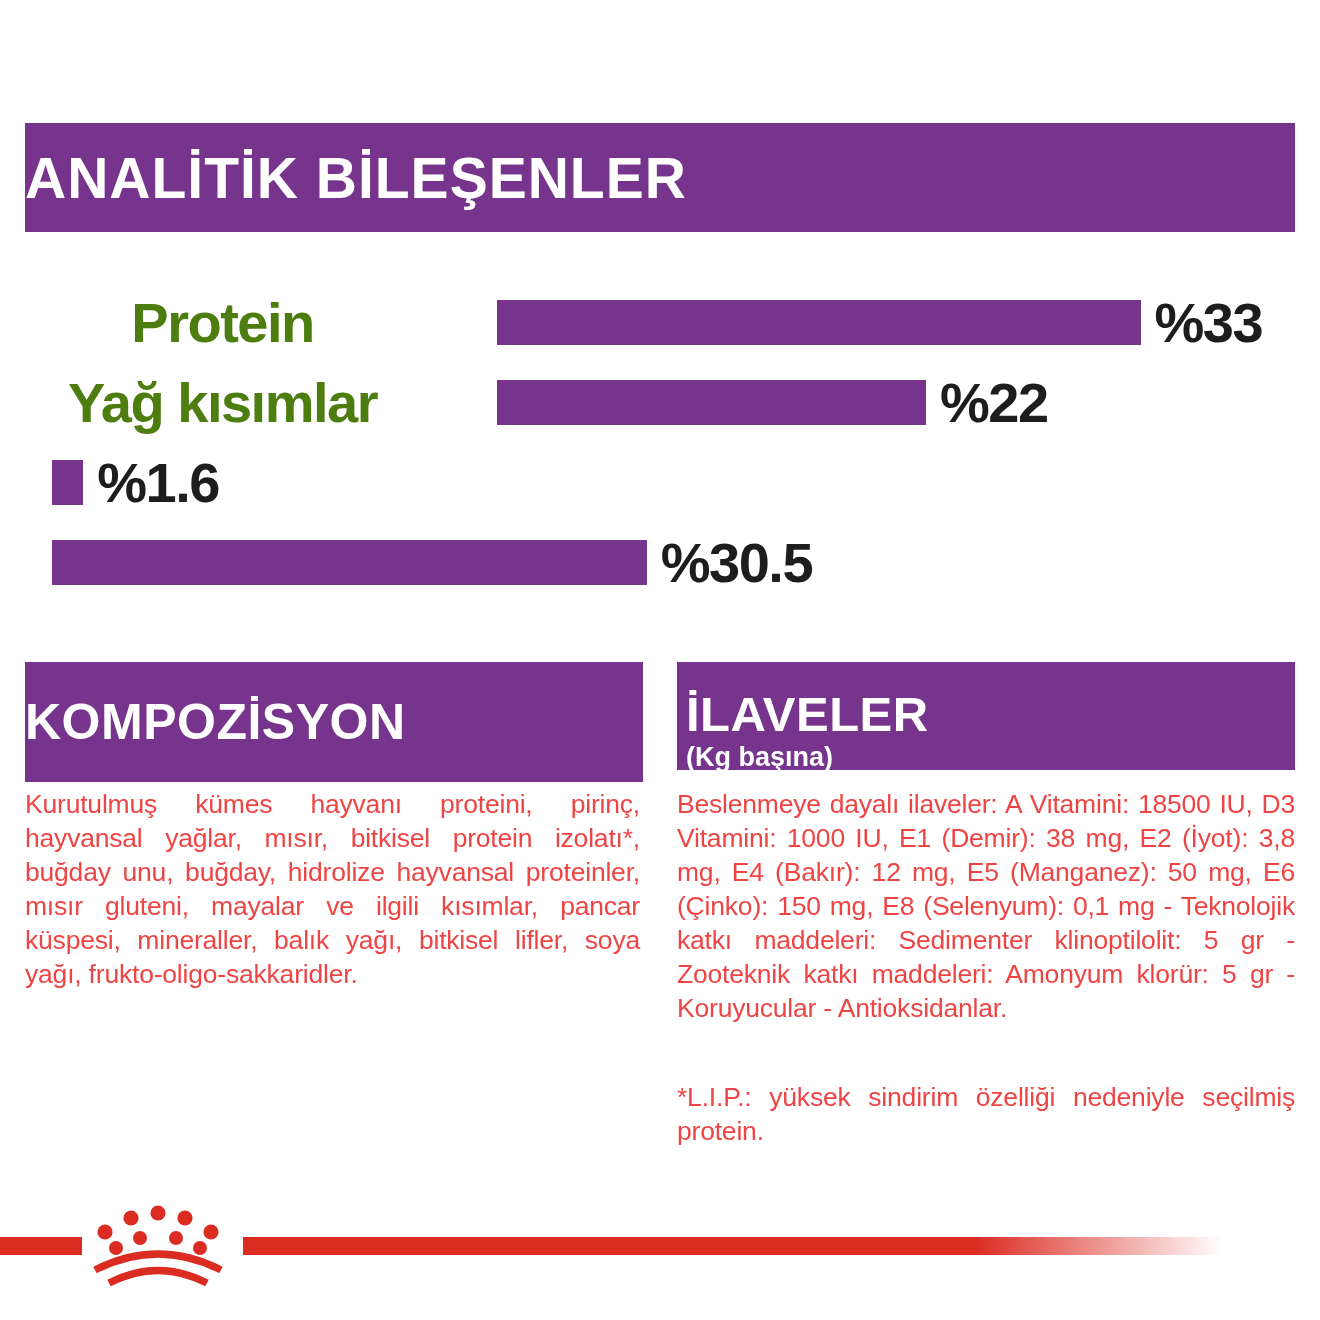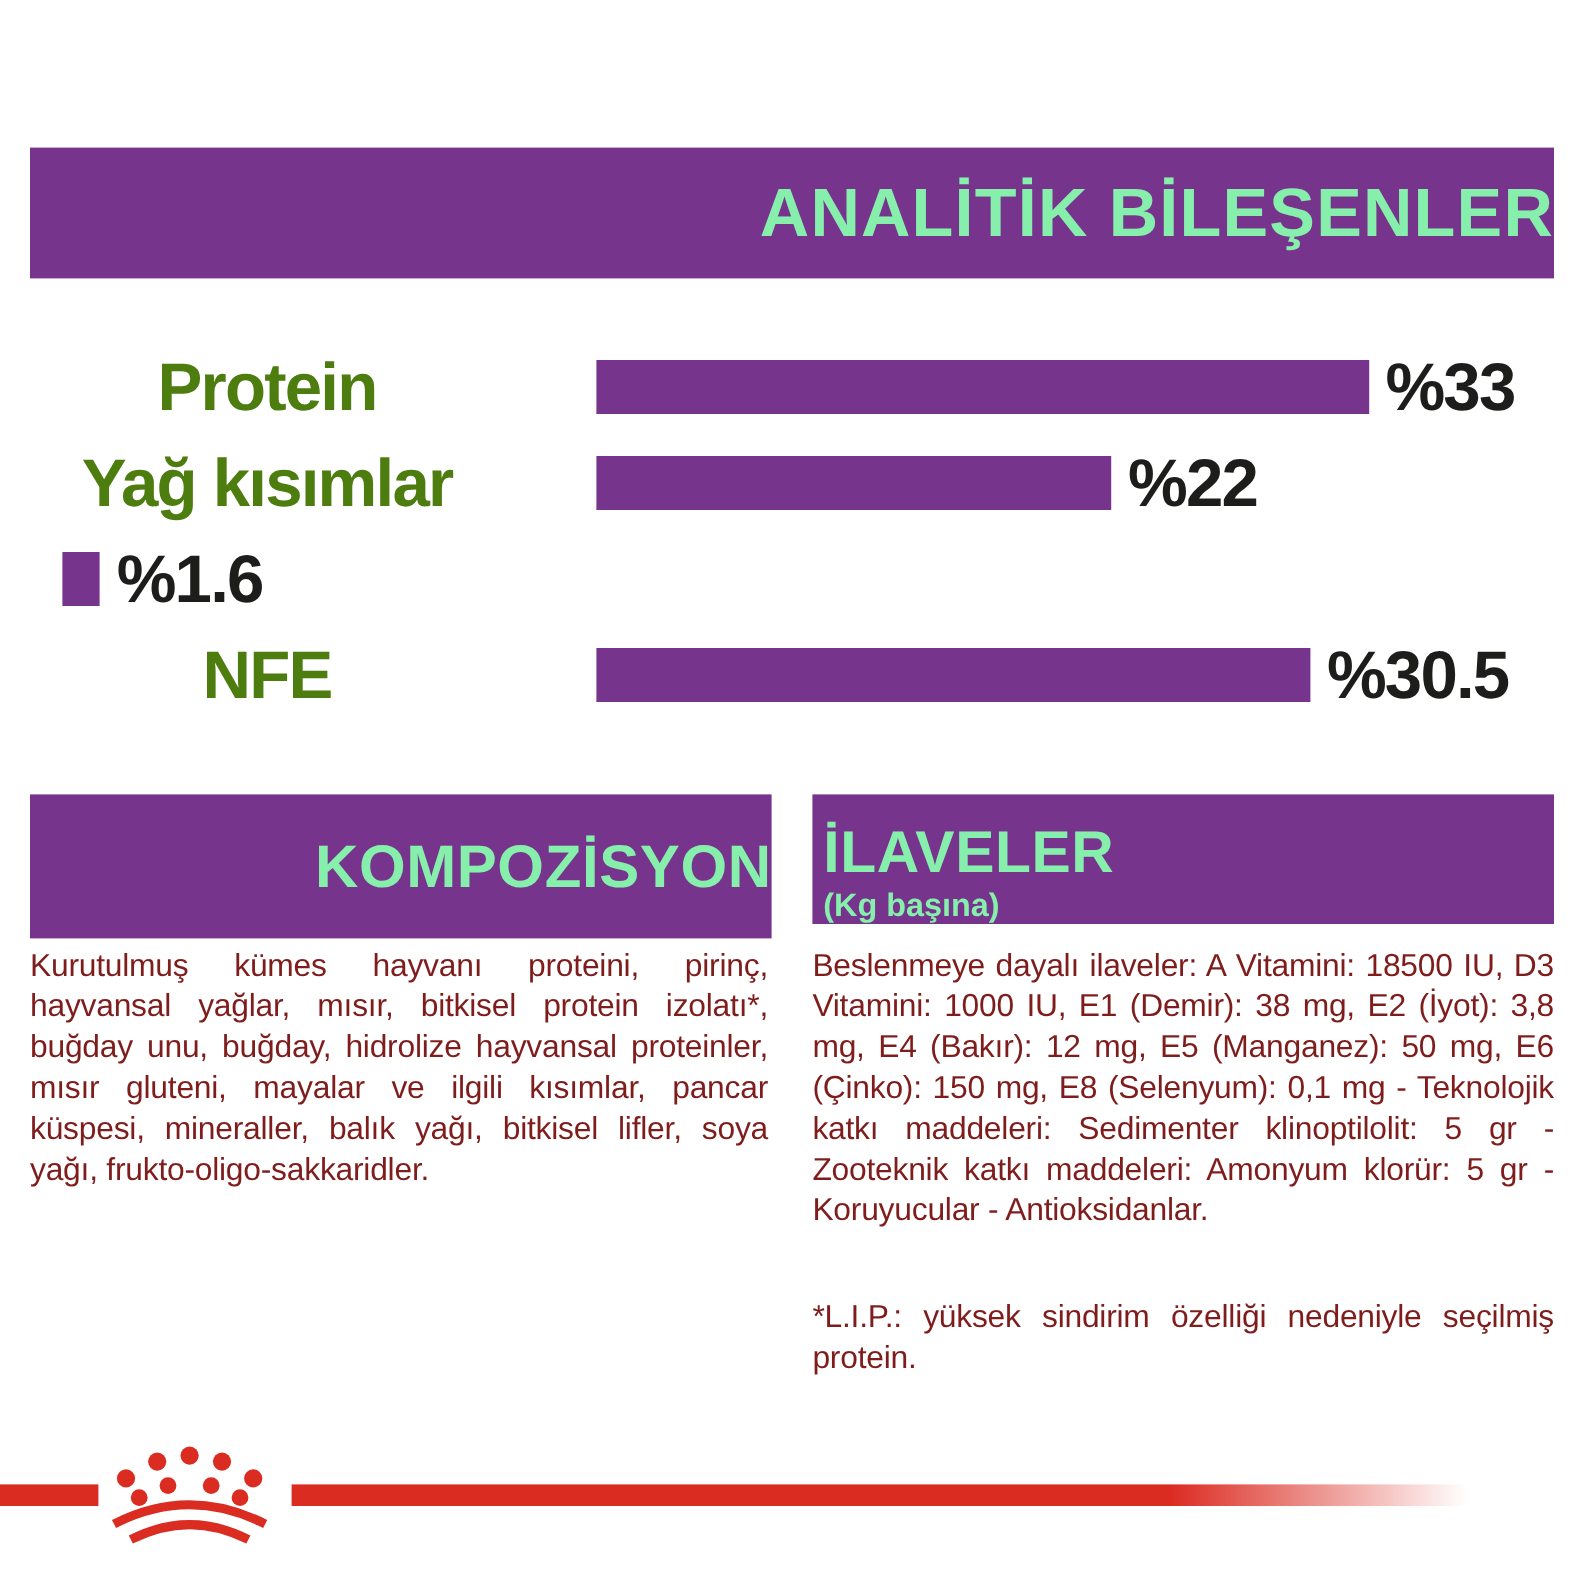--- a/index.html
+++ b/index.html
@@ -7,22 +7,22 @@
   .page {
     position:relative;
     width:1320px; height:1320px;
     background:#ffffff;
     overflow:hidden;
     font-family:"Liberation Sans", sans-serif;
   }
   .banner {
     position:absolute;
     background:var(--purple);
-    color:#86efac;
-    display:flex; align-items:center; justify-content:flex-end;
+    color:#ffffff;
+    display:flex; align-items:center; justify-content:flex-start;
     font-weight:bold;
   }
   .banner-analytic {
     left:25px; top:123px; width:1270px; height:109px;
     font-size:57px; letter-spacing:1px;
   }
   .banner-composition {
     left:25px; top:662px; width:618px; height:120px;
     font-size:50px; letter-spacing:0.5px;
   }
@@ -43,21 +43,21 @@
   .chart-bar-wrap { display:flex; align-items:center; margin-left:52px;justify-content:space-between; }
   .chart-bar { height:45px; background:var(--purple); }
   .chart-value {
     font-size:56px; font-weight:bold; color:#1d1d1b;
     margin-left:14px; letter-spacing:-1.5px; white-space:nowrap;
   }
 
   .body-text {
     position:absolute;
     font-size:26.5px; line-height:34px;
-    color:#7f1d1d;
+    color:#ef4444;
     text-align:justify;
     letter-spacing:-0.2px;
   }
   .composition-body { left:25px; top:787px; width:615px; }
   .additives-body  { left:677px; top:787px; width:618px; }
   .additives-footnote { left:677px; top:1080px; width:618px; }
 
   .footer { position:absolute; left:0; top:1195px; width:1320px; height:110px; }
   .footer-line-left {
     position:absolute; left:0; top:42px; width:82px; height:18px;
@@ -96,21 +96,20 @@
     </div>
 
     <div class="chart-row">
       <div class="chart-bar-wrap">
         <div class="chart-bar" style="width: 31.2px; background: rgb(119, 52, 140);"></div>
         <div class="chart-value">%1.6</div>
       </div>
     </div>
 
     <div class="chart-row">
-      <div class="chart-label">NFE</div>
       <div class="chart-bar-wrap">
         <div class="chart-bar" style="width: 594.75px; background: rgb(119, 52, 140);"></div>
         <div class="chart-value">%30.5</div>
       </div>
     </div>
   </div>
 
   <div class="banner banner-composition">
     <span>KOMPOZİSYON</span>
   </div>

